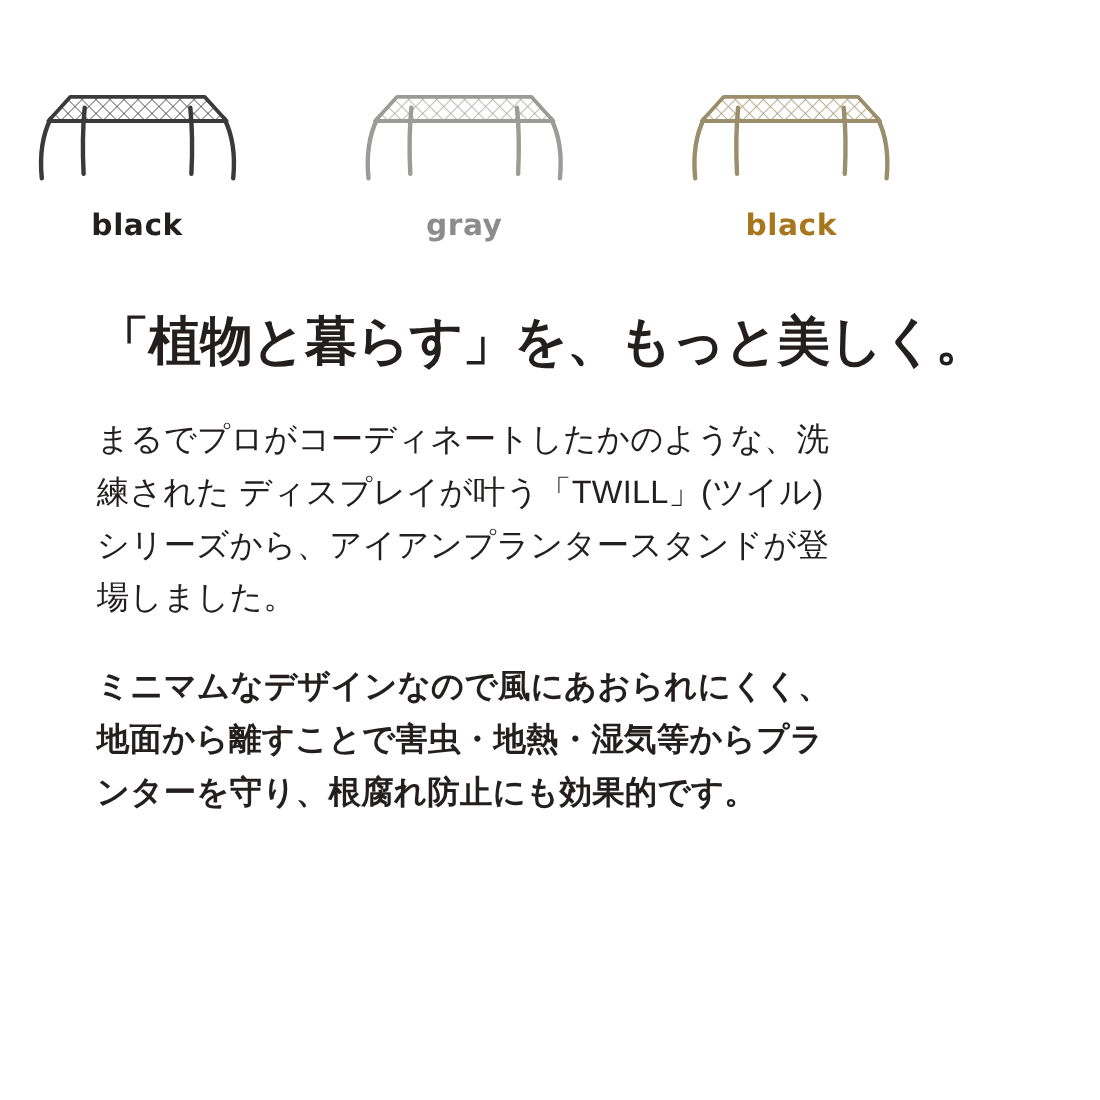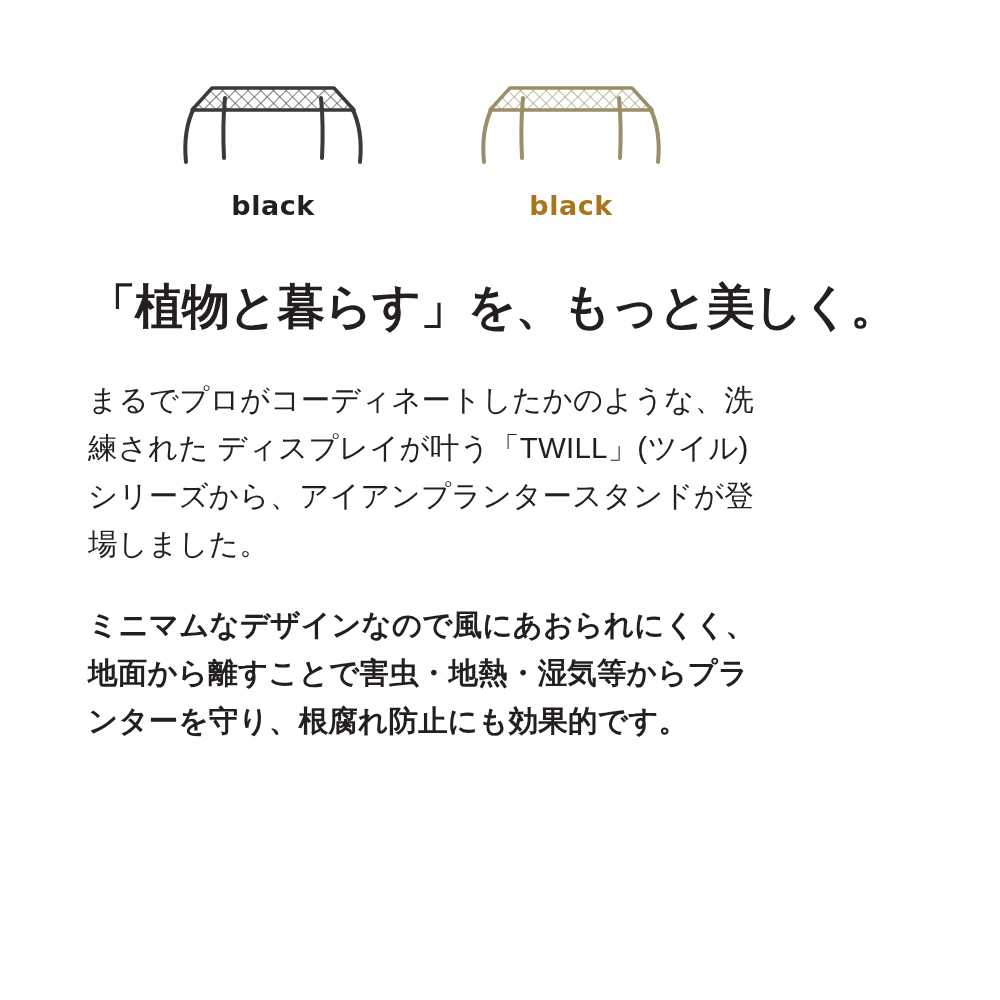--- a/index.html
+++ b/index.html
@@ -48,21 +48,21 @@
     letter-spacing: 0.5px;
     font-family: "DejaVu Sans", sans-serif;
   }
 
   
   .text-block {
     padding: 0 88px;
     margin-top: 58px;
   }
   .headline {
-    font-family: Liberation Mono, monospace;
+    font-family: Liberation Serif, serif;
     font-size: 48px;
     line-height: 1.32;
     letter-spacing: -1px;
     color: #231f1f;
     margin: 0 0 34px 0;
     white-space: nowrap;
   }
   .para {
     font-size: 29.5px;
     line-height: 1.62;
@@ -94,20 +94,38 @@
           <polygon points="34,30 156,30 176,52 14,52" fill="url(#meshBlack)" stroke="#3a3a3a" stroke-width="3.5" stroke-linejoin="round"></polygon>
           <path d="M16,50 C8,66 6,84 8,104" stroke="#3a3a3a" stroke-width="4" fill="none" stroke-linecap="round"></path>
           <path d="M174,50 C182,66 184,84 182,104" stroke="#3a3a3a" stroke-width="4" fill="none" stroke-linecap="round"></path>
           <path d="M47,40 C45,60 45,80 46,100" stroke="#3a3a3a" stroke-width="4" fill="none" stroke-linecap="round"></path>
           <path d="M143,40 C145,60 145,80 144,100" stroke="#3a3a3a" stroke-width="4" fill="none" stroke-linecap="round"></path>
         </svg>
       </div>
       <div class="swatch-label">black</div>
     </div>
 
+    <div class="swatch">
+      <div class="stand-wrap">
+        <svg width="190" height="120" viewBox="0 0 190 120">
+          <defs>
+            <pattern id="meshGray" width="9" height="9" patternUnits="userSpaceOnUse" patternTransform="rotate(45)">
+              <line x1="0" y1="0" x2="0" y2="9" stroke="#a8a8a4" stroke-width="1.4"></line>
+              <line x1="0" y1="0" x2="9" y2="0" stroke="#a8a8a4" stroke-width="1.4"></line>
+            </pattern>
+          </defs>
+          <polygon points="34,30 156,30 176,52 14,52" fill="url(#meshGray)" stroke="#9b9b97" stroke-width="3.5" stroke-linejoin="round"></polygon>
+          <path d="M16,50 C8,66 6,84 8,104" stroke="#9b9b97" stroke-width="4" fill="none" stroke-linecap="round"></path>
+          <path d="M174,50 C182,66 184,84 182,104" stroke="#9b9b97" stroke-width="4" fill="none" stroke-linecap="round"></path>
+          <path d="M47,40 C45,60 45,80 46,100" stroke="#9b9b97" stroke-width="4" fill="none" stroke-linecap="round"></path>
+          <path d="M143,40 C145,60 145,80 144,100" stroke="#9b9b97" stroke-width="4" fill="none" stroke-linecap="round"></path>
+        </svg>
+      </div>
+      <div class="swatch-label" style="color:#8c8c8c">gray</div>
+    </div>
 
     <div class="swatch">
       <div class="stand-wrap">
         <svg width="190" height="120" viewBox="0 0 190 120">
           <defs>
             <pattern id="meshGold" width="9" height="9" patternUnits="userSpaceOnUse" patternTransform="rotate(45)">
               <line x1="0" y1="0" x2="0" y2="9" stroke="#a79c75" stroke-width="1.4"></line>
               <line x1="0" y1="0" x2="9" y2="0" stroke="#a79c75" stroke-width="1.4"></line>
             </pattern>
           </defs>

